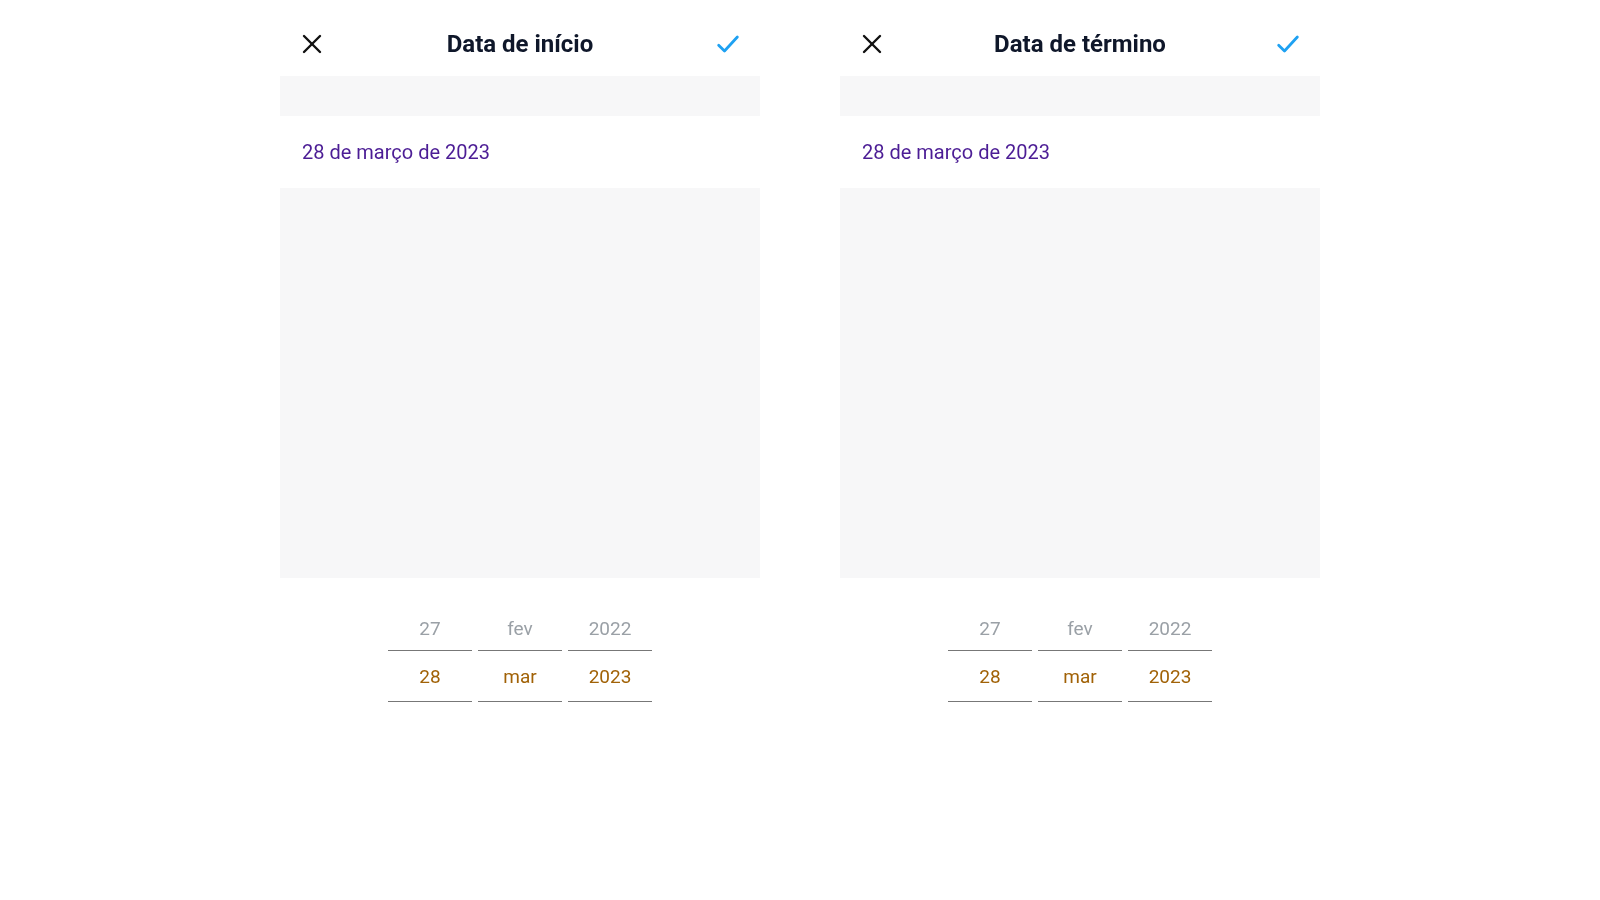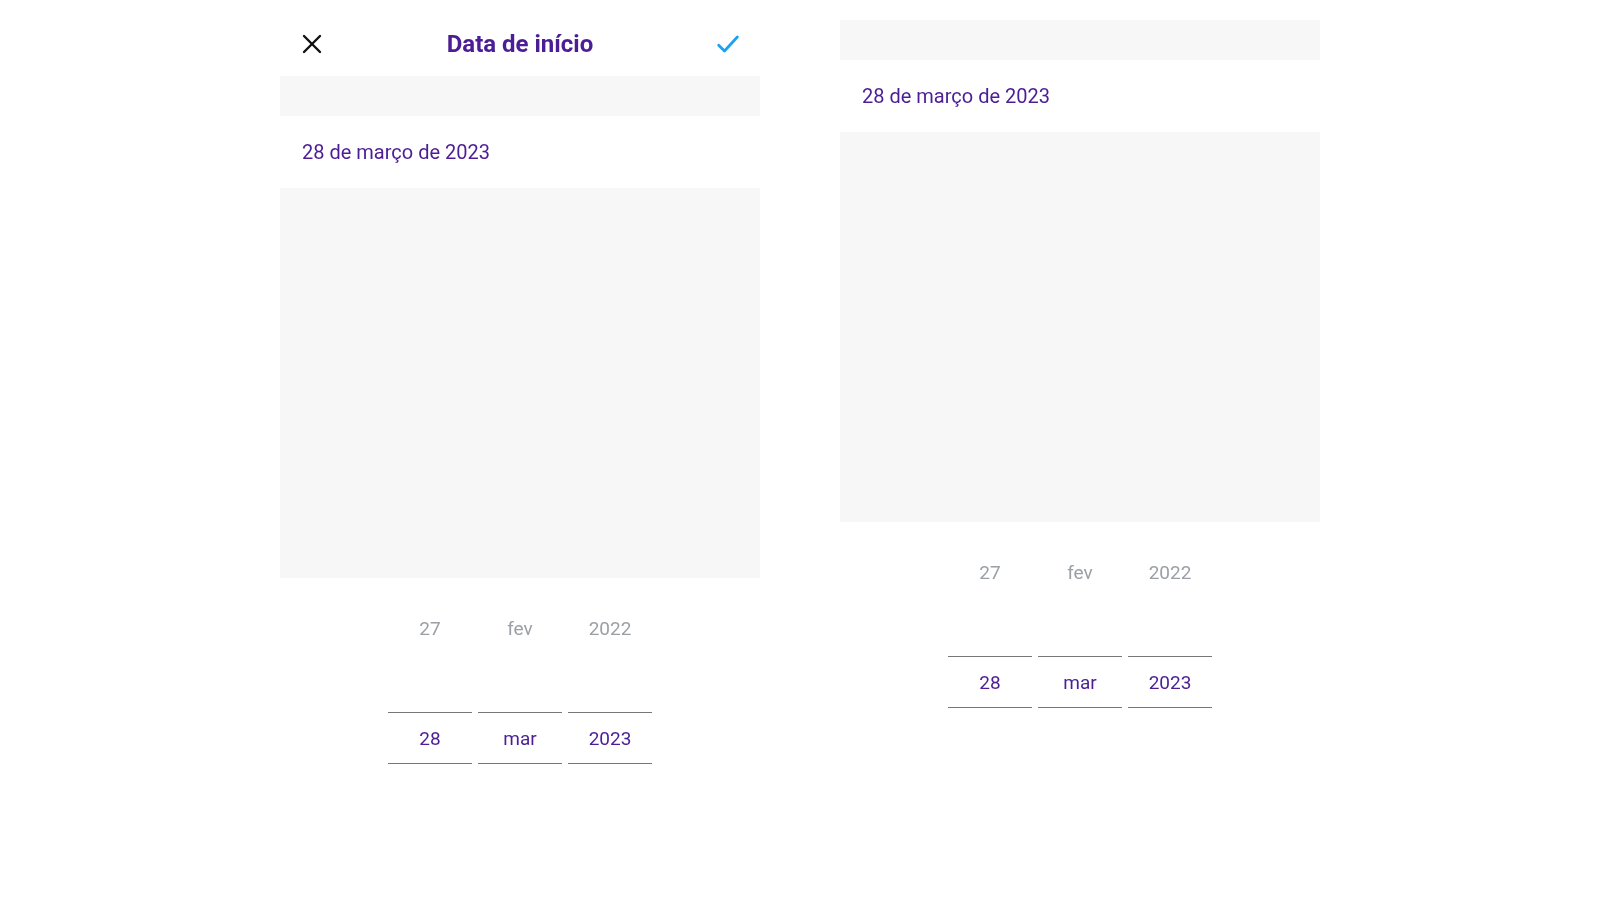--- a/index.html
+++ b/index.html
@@ -20,21 +20,21 @@
     }
     .header {
       display: flex;
       align-items: center;
       justify-content: space-between;
       padding: 8px 16px 16px 16px;
     }
     .header .title {
       font-size: 24px;
       font-weight: 700;
-      color: #4c1d95;
+      color: #0f172a;
       text-align: center;
       flex: 1;
     }
     .icon-btn {
       width: 32px;
       height: 32px;
       display: flex;
       align-items: center;
       justify-content: center;
       cursor: pointer;
@@ -59,42 +59,40 @@
       margin-top: 28px;
       display: flex;
       justify-content: center;
       gap: 6px;
     }
     .wheel {
       width: 84px;
       display: flex;
       flex-direction: column;
       align-items: center;
-      gap: 48px;
     }
     .wheel-prev {
       font-size: 19px;
       color: #9aa0a6;
       height: 44px;
       display: flex;
       align-items: center;
       justify-content: center;
       width: 100%;
     }
     .wheel-sel {
       font-size: 19px;
-      color: #4c1d95;
+      color: #a16207;
       height: 52px;
       display: flex;
       align-items: center;
       justify-content: center;
       width: 100%;
       border-top: 1px solid #777;
       border-bottom: 1px solid #777;
-      margin-top: 14px;
     }
   </style>
 </head>
 <body>
 
 <div class="panel">
   <div class="header">
     <div class="icon-btn">
       <span>
         <svg width="24" height="24" viewBox="0 0 24 24" fill="none" stroke="#111" stroke-width="2.4" stroke-linecap="round">
@@ -125,20 +123,38 @@
       <div class="wheel-sel">mar</div>
     </div>
     <div class="wheel">
       <div class="wheel-prev">2022</div>
       <div class="wheel-sel">2023</div>
     </div>
   </div>
 </div>
 
 <div class="panel">
+  <div class="header">
+    <div class="icon-btn">
+      <span>
+        <svg width="24" height="24" viewBox="0 0 24 24" fill="none" stroke="#111" stroke-width="2.4" stroke-linecap="round">
+          <line x1="4" y1="4" x2="20" y2="20"></line>
+            <line x1="20" y1="4" x2="4" y2="20"></line>
+        </svg>
+      </span>
+    </div>
+    <div class="title">Data de término</div>
+    <div class="icon-btn">
+      <span>
+        <svg width="28" height="28" viewBox="0 0 24 24" fill="none" stroke="#1ea1f2" stroke-width="2.4" stroke-linecap="round" stroke-linejoin="round">
+          <polyline points="4 13 9 18 20 6"></polyline>
+        </svg>
+      </span>
+    </div>
+  </div>
   <div class="spacer-bar"></div>
   <div class="date-label">28 de março de 2023</div>
   <div class="big-area"></div>
   <div class="picker">
     <div class="wheel">
       <div class="wheel-prev">27</div>
       <div class="wheel-sel">28</div>
     </div>
     <div class="wheel">
       <div class="wheel-prev">fev</div>

